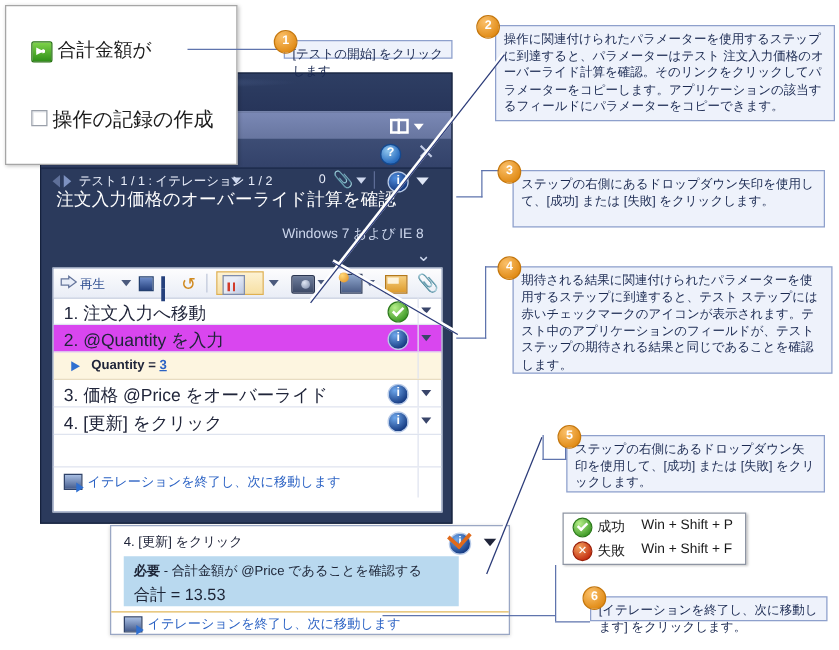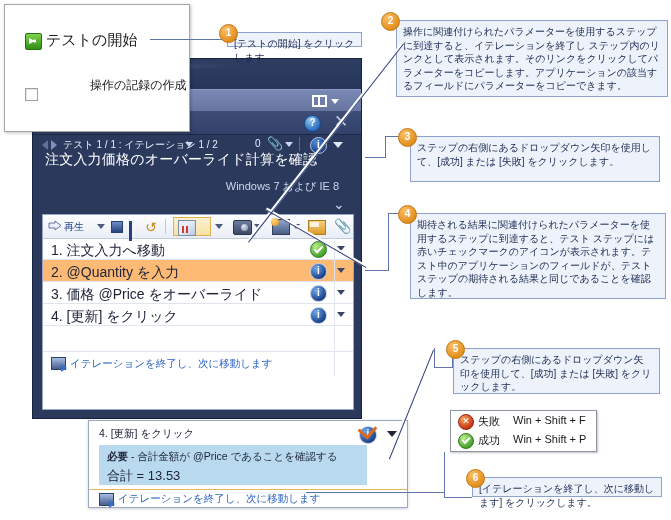--- a/index.html
+++ b/index.html
@@ -141,21 +141,21 @@
     background:linear-gradient(180deg,#f6cf7e,#dd9b2d);border:1px solid #b4791c;}
   #note-icon:after{content:"";position:absolute;left:1px;top:1px;width:9px;height:5px;background:#fdf3dc;}
   #paper-icon{position:absolute;left:291px;top:3px;font-size:14px;color:#58688c;}
 
   
   #steps-list{position:absolute;left:0;top:23px;width:100%;bottom:0;}
   .step-row{
     position:relative;height:22px;border-bottom:1px solid #dfe4ef;
     box-sizing:border-box;
   }
-  .step-row.hl{background:#fdba74;}
+  .step-row.hl{background:#d946ef;}
   .step-row.hl2{background:#fdf5e0;border-bottom:1px solid #e8dcc1;}
   .step-text{position:absolute;left:8px;top:4px;font-size:14px;color:#20253a;white-space:nowrap;}
   .step-param{position:absolute;left:30px;top:4px;font-size:10.5px;color:#20253a;font-weight:bold;white-space:nowrap;}
   .param-arrow{position:absolute;left:14px;top:7px;width:0;height:0;
     border-top:4px solid transparent;border-bottom:4px solid transparent;border-left:7px solid #2f6fd0;}
   .param-val{color:#2b62c4;text-decoration:underline;font-weight:bold;}
   .status-ic{position:absolute;right:26px;top:3px;width:15px;height:15px;border-radius:50%;}
   .st-pass{background:radial-gradient(circle at 33% 28%,#b6ef8a,#3f9a27 78%);border:1px solid #2d7a1c;}
   .st-pass:after{content:"";position:absolute;left:3px;top:4px;width:7px;height:3px;border-left:2px solid #fff;border-bottom:2px solid #fff;transform:rotate(-45deg);}
   .st-info{background:radial-gradient(circle at 33% 28%,#6fa8ec,#13377e 78%);border:1px solid #b9cbe8;
@@ -183,21 +183,21 @@
     position:absolute;left:0;top:2px;width:15px;height:15px;
     background:linear-gradient(180deg,#7ed34a,#2f8f18);border:1px solid #24710f;border-radius:2px;
   }
   #start-icon:after{content:"";position:absolute;left:3px;top:5px;width:7px;height:4px;
     background:#ffffff;clip-path:polygon(0 1px,5px 1px,5px 0,9px 2px,5px 4px,5px 3px,0 3px);}
   #start-icon i{position:absolute;left:3px;top:4px;width:0;height:0;
     border-top:3px solid transparent;border-bottom:3px solid transparent;border-left:6px solid #fff;}
   #start-label{position:absolute;left:21px;top:0;font-size:15px;color:#1a1a1a;white-space:nowrap;}
   #chk-box{position:absolute;left:20px;top:83px;width:11px;height:11px;background:#fff;
     border:1px solid #9aa0aa;box-shadow:inset 1px 1px 0 #e4e6ea;}
-  #chk-label{position:absolute;left:37px;top:72px;font-size:12px;color:#1a1a1a;white-space:nowrap;margin-left:48px;}
+  #chk-label{position:absolute;left:37px;top:81px;font-size:16px;color:#1a1a1a;white-space:nowrap;}
 
   
   #detail-box{
     position:absolute;left:88px;top:420px;width:320px;height:88px;
     background:#ffffff;border:1px solid #9aa7c4;box-sizing:border-box;
     box-shadow:0 1px 3px rgba(0,0,0,.18);
   }
   #detail-step{position:absolute;left:10px;top:6px;font-size:10.5px;color:#20253a;white-space:nowrap;}
   #detail-flag{position:absolute;right:30px;top:5px;width:16px;height:16px;border-radius:50%;
     background:radial-gradient(circle at 33% 28%,#6fa8ec,#13377e 78%);border:1px solid #b9cbe8;
@@ -326,20 +326,25 @@
         <span class="row-rgrid"></span>
       </div>
 
       <div class="step-row hl">
         <span class="step-text">2. @Quantity を入力</span>
         <span class="status-ic st-info">i</span>
         <span class="st-caret"></span>
         <span class="row-rgrid"></span>
       </div>
 
+      <div class="step-row hl2">
+        <span class="param-arrow"></span>
+        <span class="step-param"><span>Quantity =</span> <span class="param-val">3</span></span>
+        <span class="row-rgrid"></span>
+      </div>
 
       <div class="step-row">
         <span class="step-text">3. 価格 @Price をオーバーライド</span>
         <span class="status-ic st-info">i</span>
         <span class="st-caret"></span>
         <span class="row-rgrid"></span>
       </div>
 
       <div class="step-row">
         <span class="step-text">4. [更新] をクリック</span>
@@ -360,21 +365,21 @@
 
     </div>
   </div>
 </div>
 
 <div id="start-dialog">
   <div id="start-row">
     <span id="start-icon">
         <i></i>
       </span>
-    <span id="start-label">テストの開始</span>
+    <span id="start-label">合計金額が</span>
   </div>
   <span id="chk-box"></span>
   <span id="chk-label">操作の記録の作成</span>
 </div>
 
 <div id="detail-box">
   <span id="detail-step">4. [更新] をクリック</span>
   <span id="detail-flag">i</span>
   <span id="detail-check"></span>
   <span id="detail-caret"></span>
@@ -382,28 +387,28 @@
     <div id="exp-l1"><b>必要</b> <span>- 合計金額が @Price であることを確認する</span></div>
     <div id="exp-l2">合計 = 13.53</div>
   </div>
   <div id="detail-sep"></div>
   <span id="detail-end-ic"></span>
   <span id="detail-end-text">イテレーションを終了し、次に移動します</span>
 </div>
 
 <div id="legend">
   <div class="lg-row">
+    <span class="lg-ic lg-pass"></span>
+    <span class="lg-lbl">成功</span>
+    <span class="lg-key">Win + Shift + P</span>
+  </div>
+  <div class="lg-row">
     <span class="lg-ic lg-fail"></span>
     <span class="lg-lbl">失敗</span>
     <span class="lg-key">Win + Shift + F</span>
-  </div>
-  <div class="lg-row">
-    <span class="lg-ic lg-pass"></span>
-    <span class="lg-lbl">成功</span>
-    <span class="lg-key">Win + Shift + P</span>
   </div>
 </div>
 
 <div class="leader leader-h" style="left:150px;top:39px;width:78px;"></div>
 
 <div class="diagw" style="left:404px;top:44px;width:252px;transform:rotate(128deg);"></div>
 <div class="diag" style="left:404px;top:44px;width:252px;transform:rotate(128deg);"></div>
 
 <div class="leader leader-v" style="left:385px;top:136px;height:22px;"></div>
 <div class="leader leader-h" style="left:365px;top:157px;width:21px;"></div>
@@ -424,21 +429,21 @@
 
 <div class="leader leader-v" style="left:444px;top:452px;height:45px;"></div>
 
 <div class="leader leader-h" style="left:444px;top:497px;width:28px;"></div>
 <div class="leader leader-h" style="left:306px;top:492px;width:138px;"></div>
 
 <div class="num" style="left:219px;top:24px;">1</div>
 <div class="callout" style="left:227px;top:32px;width:135px;height:15px;">[テストの開始] をクリックします</div>
 
 <div class="num" style="left:381px;top:12px;">2</div>
-<div class="callout" style="left:396px;top:20px;width:272px;height:77px;">操作に関連付けられたパラメーターを使用するステップに到達すると、イテレーションを終了し ステップ内のリンクとして表示されます。そのリンクをクリックしてパラメーターをコピーします。アプリケーションの該当するフィールドにパラメーターをコピーできます。</div>
+<div class="callout" style="left:396px;top:20px;width:272px;height:77px;">操作に関連付けられたパラメーターを使用するステップに到達すると、パラメーターはテスト 注文入力価格のオーバーライド計算を確認。そのリンクをクリックしてパラメーターをコピーします。アプリケーションの該当するフィールドにパラメーターをコピーできます。</div>
 
 <div class="num" style="left:398px;top:128px;">3</div>
 <div class="callout" style="left:410px;top:136px;width:250px;height:46px;">ステップの右側にあるドロップダウン矢印を使用して、[成功] または [失敗] をクリックします。</div>
 
 <div class="num" style="left:398px;top:205px;">4</div>
 <div class="callout" style="left:410px;top:213px;width:256px;height:86px;">期待される結果に関連付けられたパラメーターを使用するステップに到達すると、テスト ステップには赤いチェックマークのアイコンが表示されます。テスト中のアプリケーションのフィールドが、テスト ステップの期待される結果と同じであることを確認します。</div>
 
 <div class="num" style="left:446px;top:340px;">5</div>
 <div class="callout" style="left:453px;top:348px;width:207px;height:46px;">ステップの右側にあるドロップダウン矢印を使用して、[成功] または [失敗] をクリックします。</div>
 

